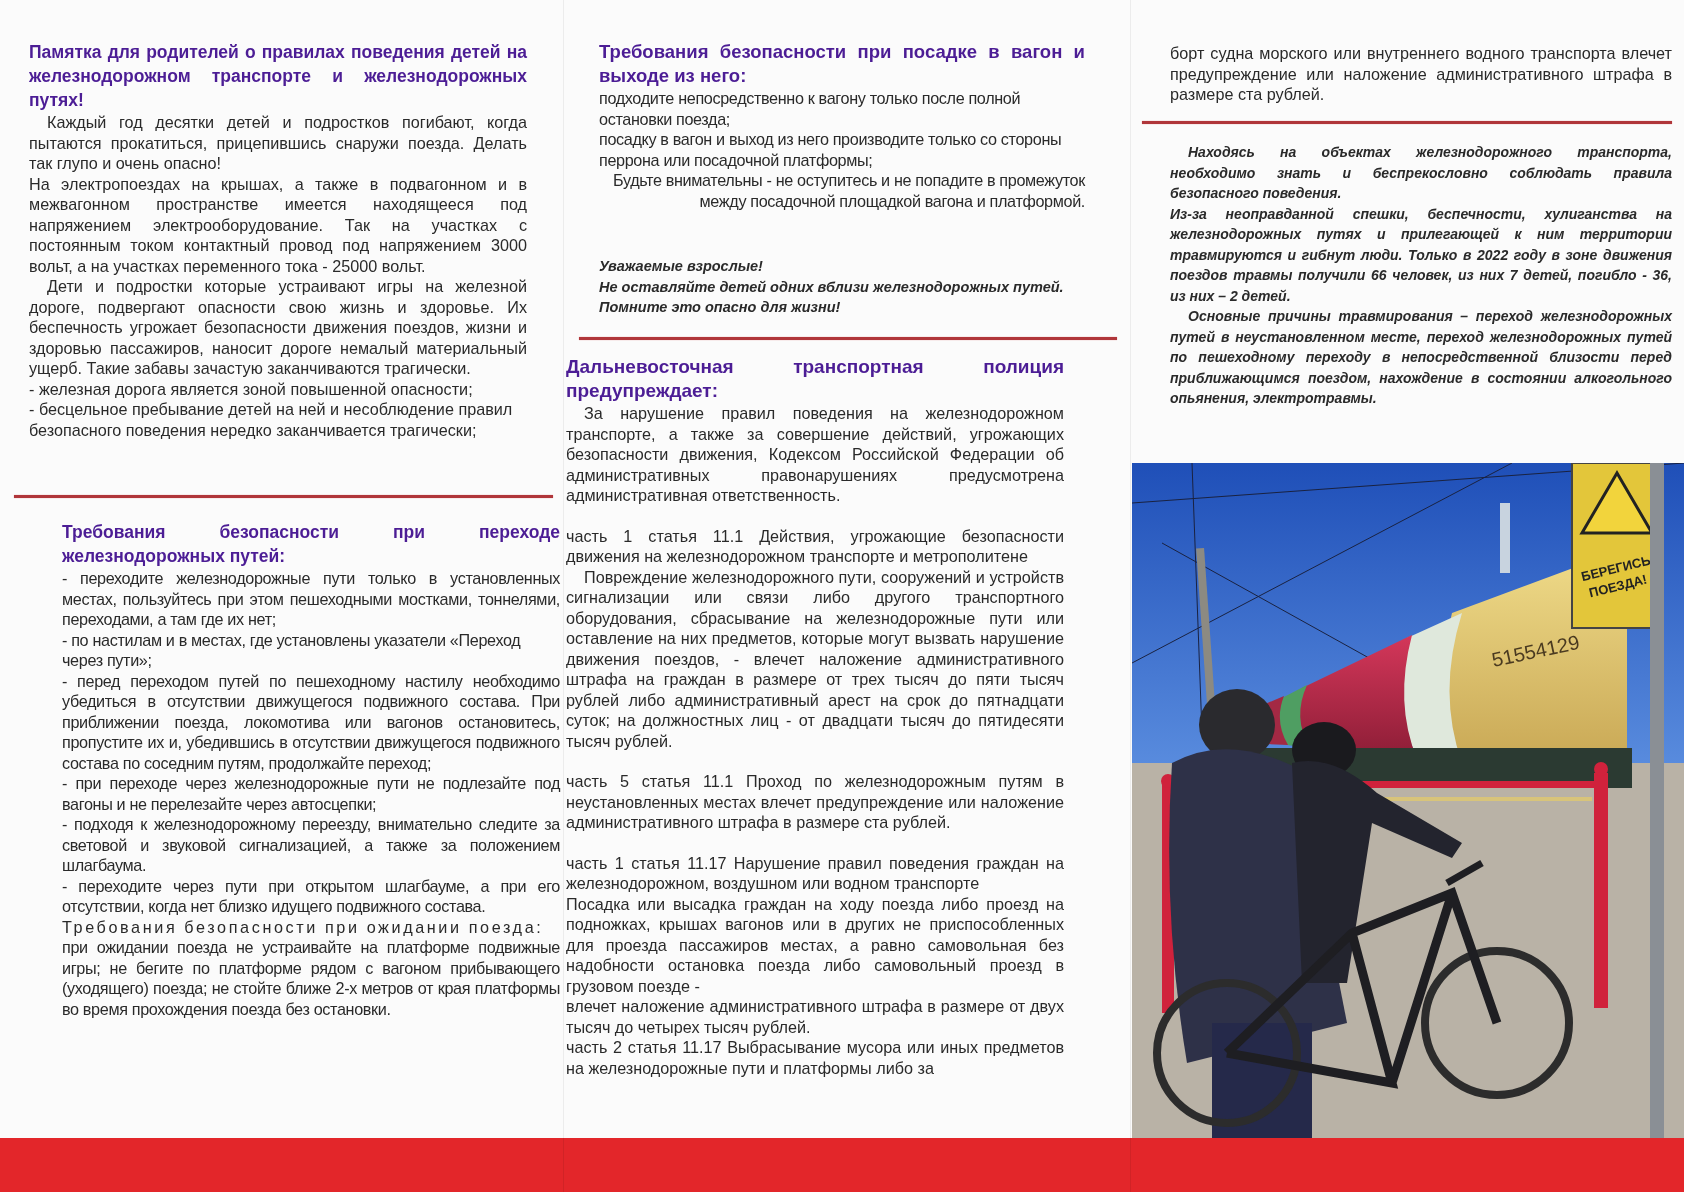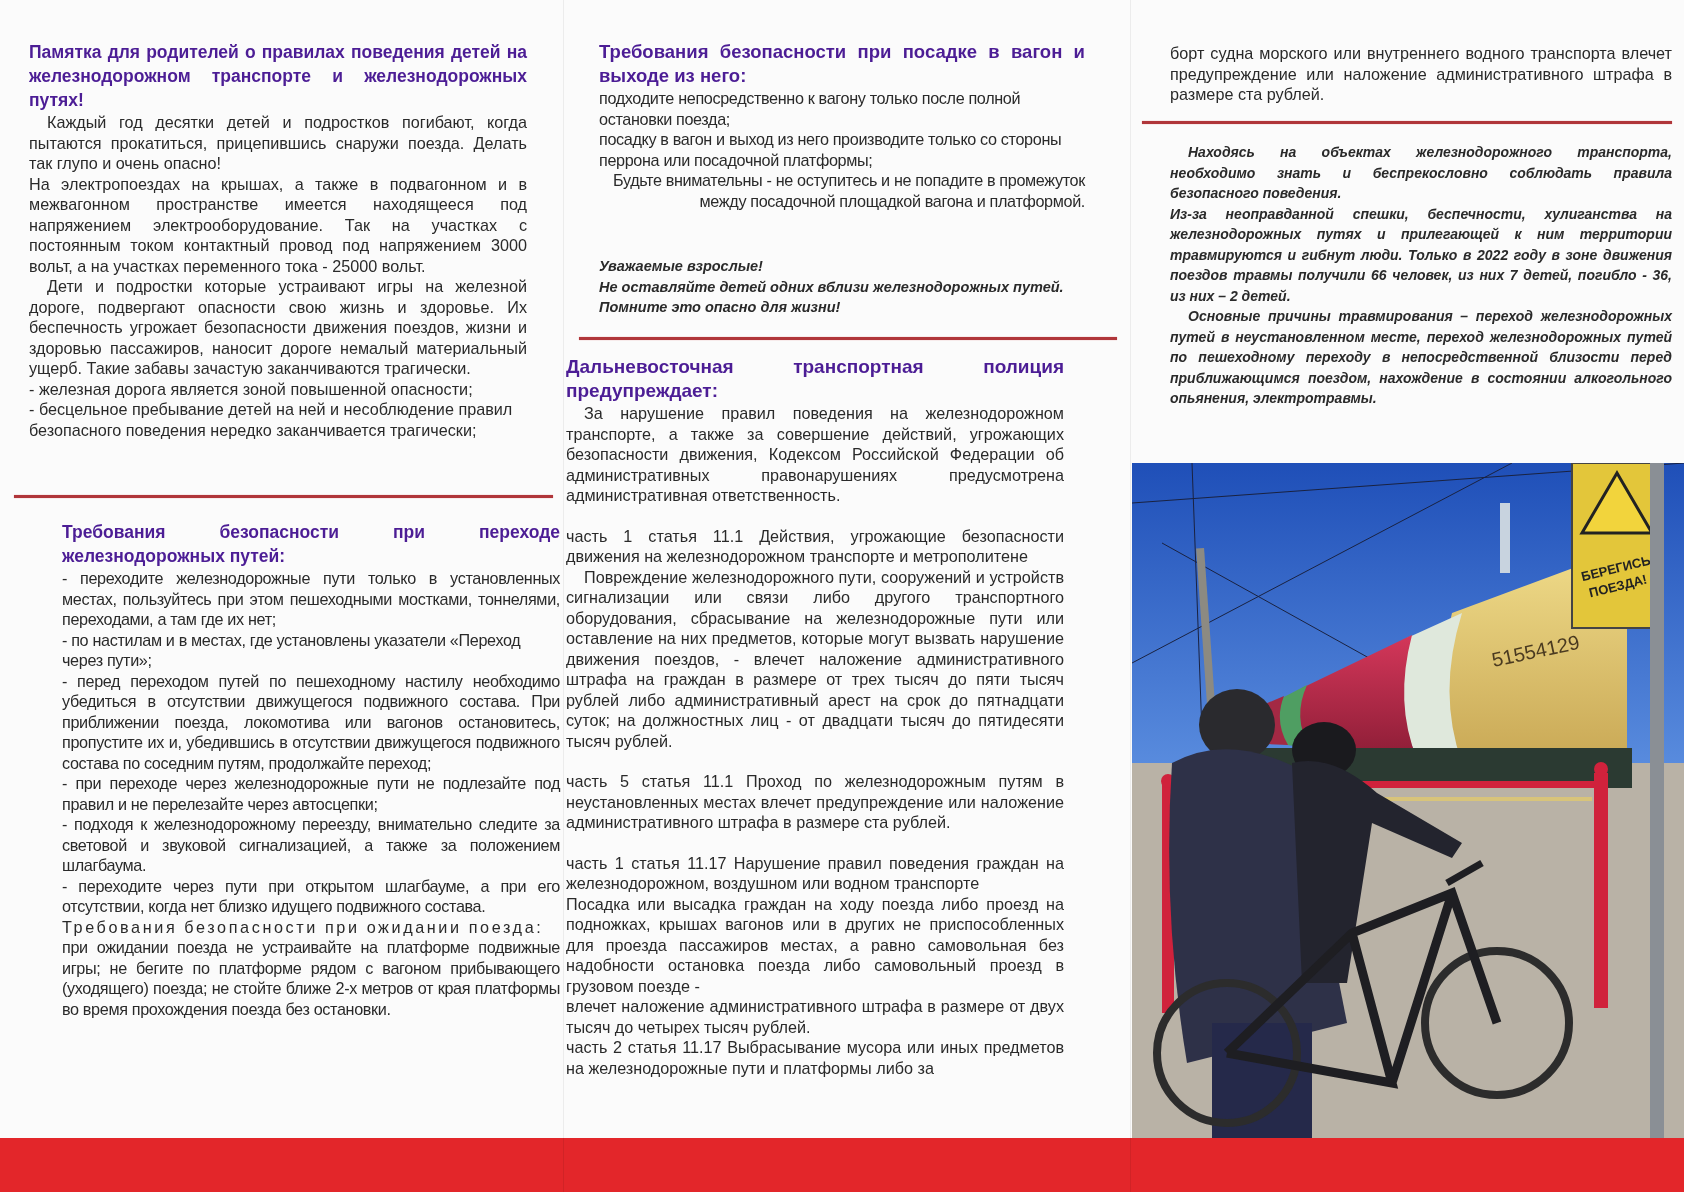--- a/index.html
+++ b/index.html
@@ -59,21 +59,21 @@
     <p class="indent">Дети и подростки которые устраивают игры на железной дороге, подвергают опасности свою жизнь и здоровье. Их беспечность угрожает безопасности движения поездов, жизни и здоровью пассажиров, наносит дороге немалый материальный ущерб. Такие забавы зачастую заканчиваются трагически.</p>
     <p>- железная дорога является зоной повышенной опасности;</p>
     <p style="text-align:left">- бесцельное пребывание детей на ней и несоблюдение правил безопасного поведения нередко заканчивается трагически;</p>
   </div>
   <div class="rule" id="r1" style="background: rgb(176, 54, 58);"></div>
   <div class="txt" id="c1b">
     <p class="h">Требования безопасности при переходе железнодорожных путей:</p>
     <p class="cond">- переходите железнодорожные пути только в установленных местах, пользуйтесь при этом пешеходными мостками, тоннелями, переходами, а там где их нет;</p>
     <p class="cond" style="text-align:left">- по настилам и в местах, где установлены указатели «Переход через пути»;</p>
     <p class="cond">- перед переходом путей по пешеходному настилу необходимо убедиться в отсутствии движущегося подвижного состава. При приближении поезда, локомотива или вагонов остановитесь, пропустите их и, убедившись в отсутствии движущегося подвижного состава по соседним путям, продолжайте переход;</p>
-    <p class="cond">- при переходе через железнодорожные пути не подлезайте под правил и не перелезайте через автосцепки;</p>
+    <p class="cond">- при переходе через железнодорожные пути не подлезайте под вагоны и не перелезайте через автосцепки;</p>
     <p class="cond">- подходя к железнодорожному переезду, внимательно следите за световой и звуковой сигнализацией, а также за положением шлагбаума.</p>
     <p class="cond">- переходите через пути при открытом шлагбауме, а при его отсутствии, когда нет близко идущего подвижного состава.</p>
     <p class="spaced">Требования безопасности при ожидании поезда:</p>
     <p class="cond">при ожидании поезда не устраивайте на платформе подвижные игры; не бегите по платформе рядом с вагоном прибывающего (уходящего) поезда; не стойте ближе 2-х метров от края платформы во время прохождения поезда без остановки.</p>
   </div>
 </div>
 
 <div class="panel" id="p2"></div>
 <div class="txt" id="c2a">
   <p class="h" style="font-size:18.5px">Требования безопасности при посадке в вагон и выходе из него:</p>

